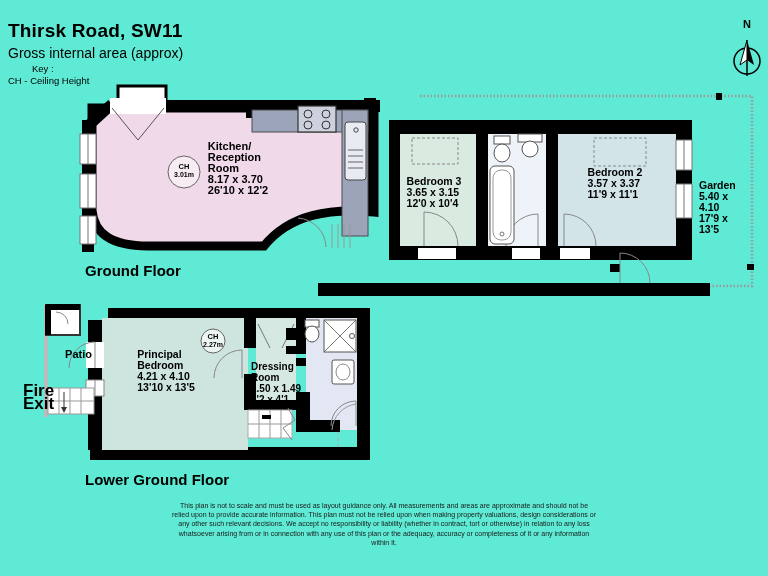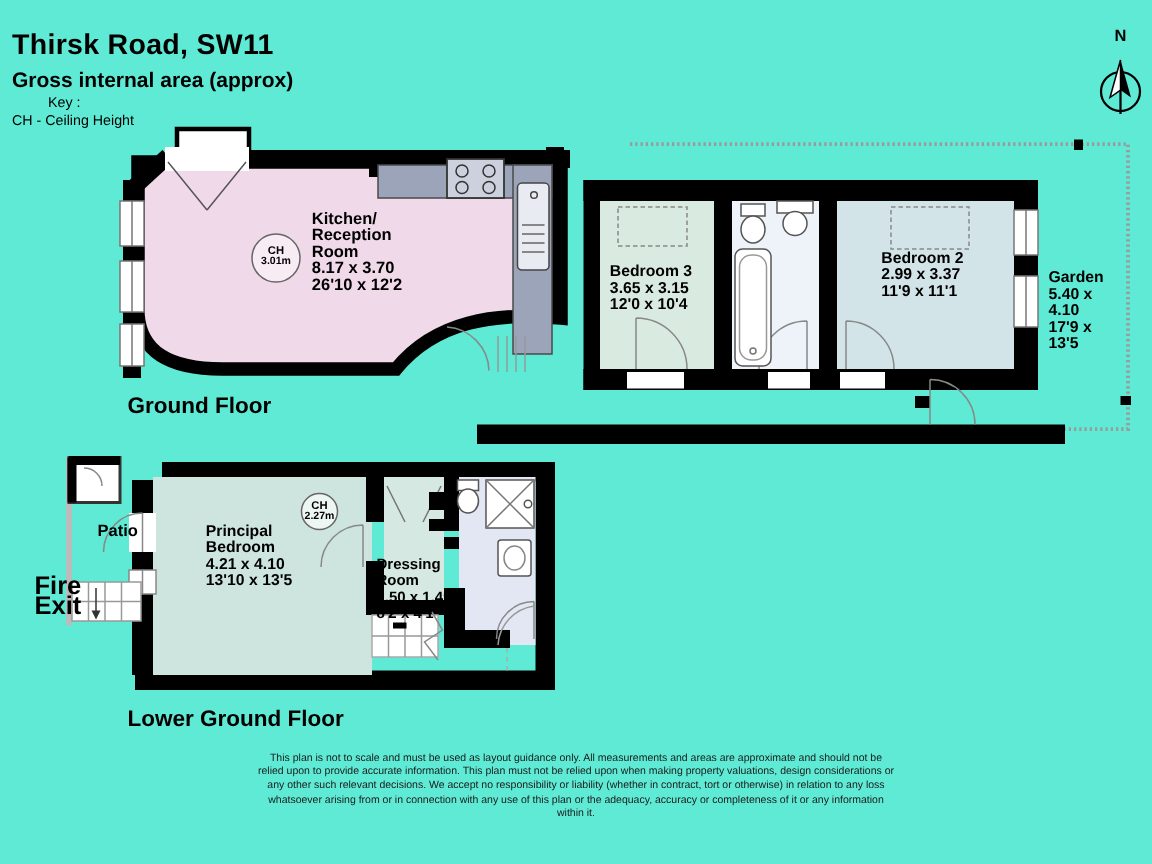--- a/index.html
+++ b/index.html
@@ -1,21 +1,21 @@
 <!DOCTYPE html>
 <html><head>
 <meta charset="utf-8">
 <style>
   html,body{margin:0;padding:0;background:#fff;}
   #page{position:relative;width:768px;height:576px;background:#5eead4;overflow:hidden;
         font-family:"Liberation Sans","DejaVu Sans",sans-serif;color:#000;}
   #plan-svg{position:absolute;left:0;top:0;width:768px;height:576px;}
   .abs{position:absolute;white-space:nowrap;}
   .title{font-size:19px;font-weight:bold;letter-spacing:.2px;}
-  .area-label{font-size:14px;font-weight:bold;}
+  .area-label{font-size:14px;font-weight:normal;}
   .area-value{font-size:15px;font-weight:normal;}
   .key{font-size:9.5px;}
   .floor-label{font-size:15px;font-weight:bold;}
   .room-label{position:absolute;transform:translateX(-50%);text-align:left;font-weight:bold;}
   .room-label.k{font-size:11px;line-height:11px;}
   .room-label.m{font-size:10.5px;line-height:11px;}
   .room-label.s{font-size:10px;line-height:11px;}
   .ch-label{position:absolute;transform:translateX(-50%);text-align:center;font-weight:bold;}
   .ch-label .l1{font-size:7.5px;line-height:8px;}
   .ch-label .l2{font-size:7px;line-height:8px;}
@@ -242,41 +242,41 @@
   <div class="l1">CH</div>
   <div class="l2">3.01m</div>
 </div>
 <div class="room-label m" style="left:434px;top:176px;">
   <div>Bedroom 3</div>
   <div>3.65 x 3.15</div>
   <div>12'0 x 10'4</div>
 </div>
 <div class="room-label m" style="left:615px;top:167px;">
   <div>Bedroom 2</div>
-  <div>2.99 x 3.37</div>
+  <div>3.57 x 3.37</div>
   <div>11'9 x 11'1</div>
 </div>
 <div class="room-label m" style="left:722px;top:180px;">
   <div>Garden</div>
   <div>5.40 x 4.10</div>
   <div>17'9 x 13'5</div>
 </div>
 <div class="abs floor-label" style="left:85px;top:262px;">Ground Floor</div>
 
 <div class="room-label m" style="left:166px;top:349px;">
   <div>Principal</div>
   <div>Bedroom</div>
   <div>4.21 x 4.10</div>
   <div>13'10 x 13'5</div>
 </div>
 <div class="ch-label" style="left:213px;top:333px;">
   <div class="l1">CH</div>
   <div class="l2">2.27m</div>
 </div>
-<div class="room-label s" style="left:276px;top:371px;">
+<div class="room-label s" style="left:276px;top:361px;">
   <div>Dressing</div>
   <div>Room</div>
   <div>2.50 x 1.49</div>
   <div>8'2 x 4'1</div>
 </div>
 <div class="abs patio-label" style="left:71px;top:348px;padding-left:15px;">Patio</div>
 <div class="abs fire-exit" style="left:23px;top:384px;">
   <div>Fire</div>
   <div>Exit</div>
 </div>

